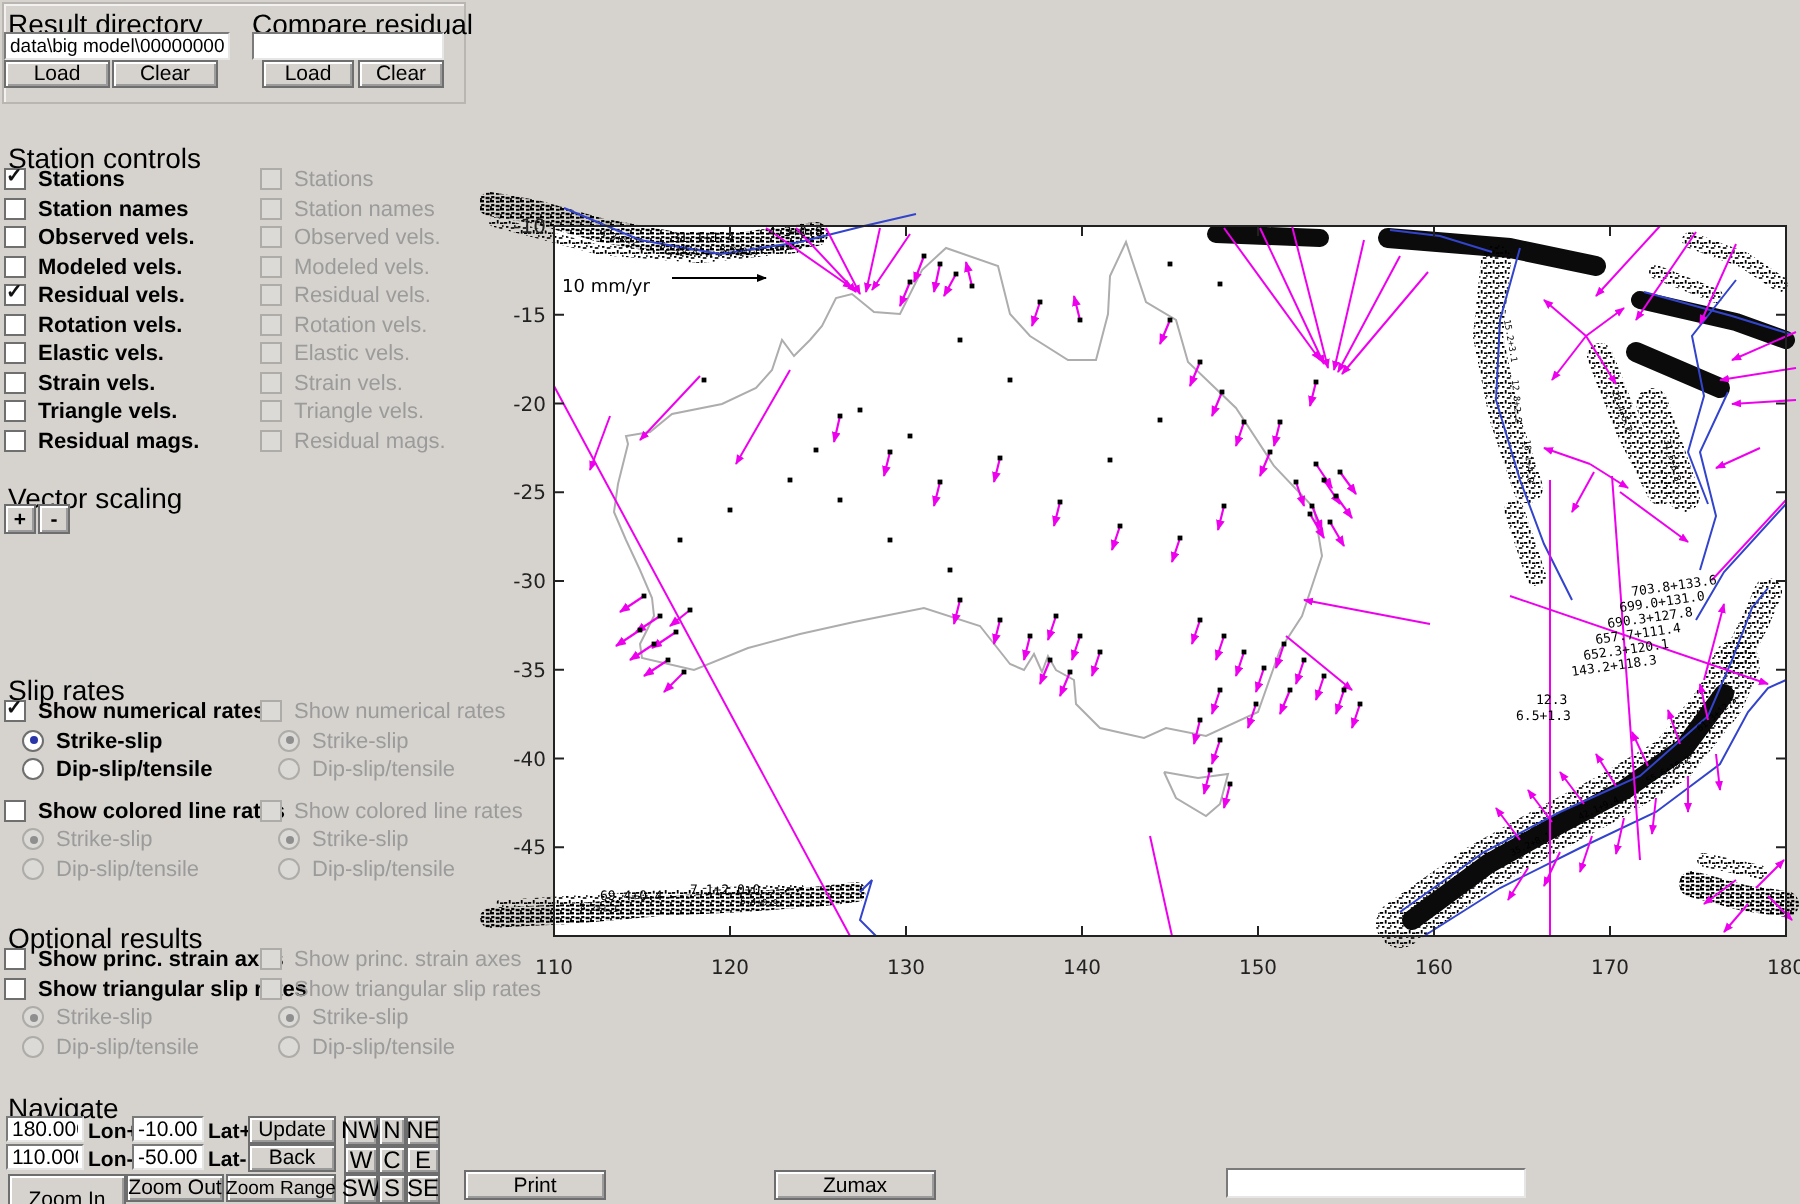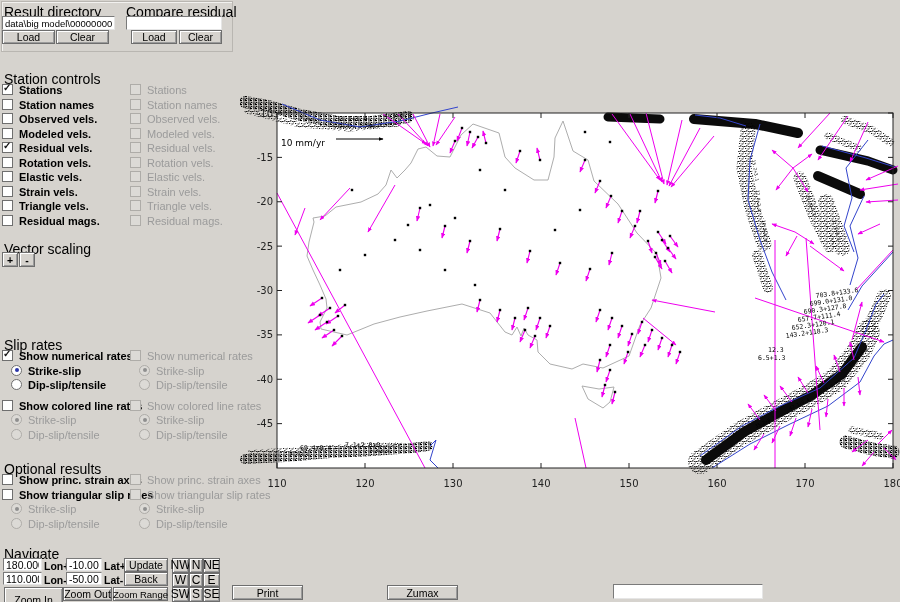--- a/index.html
+++ b/index.html
@@ -252,21 +252,21 @@
     <button class="btn">W</button>
     <button class="btn">C</button>
     <button class="btn">E</button>
     <button class="btn">SW</button>
     <button class="btn">S</button>
     <button class="btn">SE</button>
   </div>
 
 <button class="btn" style="left:232px;top:585px;width:71px;height:15px">Print</button>
 <button class="btn" style="left:310px;top:614px;width:85px;height:15px">Save</button>
-<button class="btn" style="left:387px;top:585px;width:71px;height:15px">Zumax</button>
+<button class="btn" style="left:387px;top:585px;width:81px;height:15px">Zumax</button>
 <input class="tf" style="left: 613px; top: 584px; width: 150px; height: 15px;" value="">
 
 <svg id="map-plot" width="660" height="512" viewBox="240 90 660 512">
     <defs>
       <marker id="am" markerWidth="6" markerHeight="5" refX="4.5" refY="2" orient="auto">
         <path d="M0,0L5,2L0,4Z" fill="#ee00ee"></path>
       </marker>
       <marker id="ab" markerWidth="6" markerHeight="5" refX="4.5" refY="2" orient="auto">
         <path d="M0,0L5,2L0,4Z" fill="#000"></path>
       </marker>

